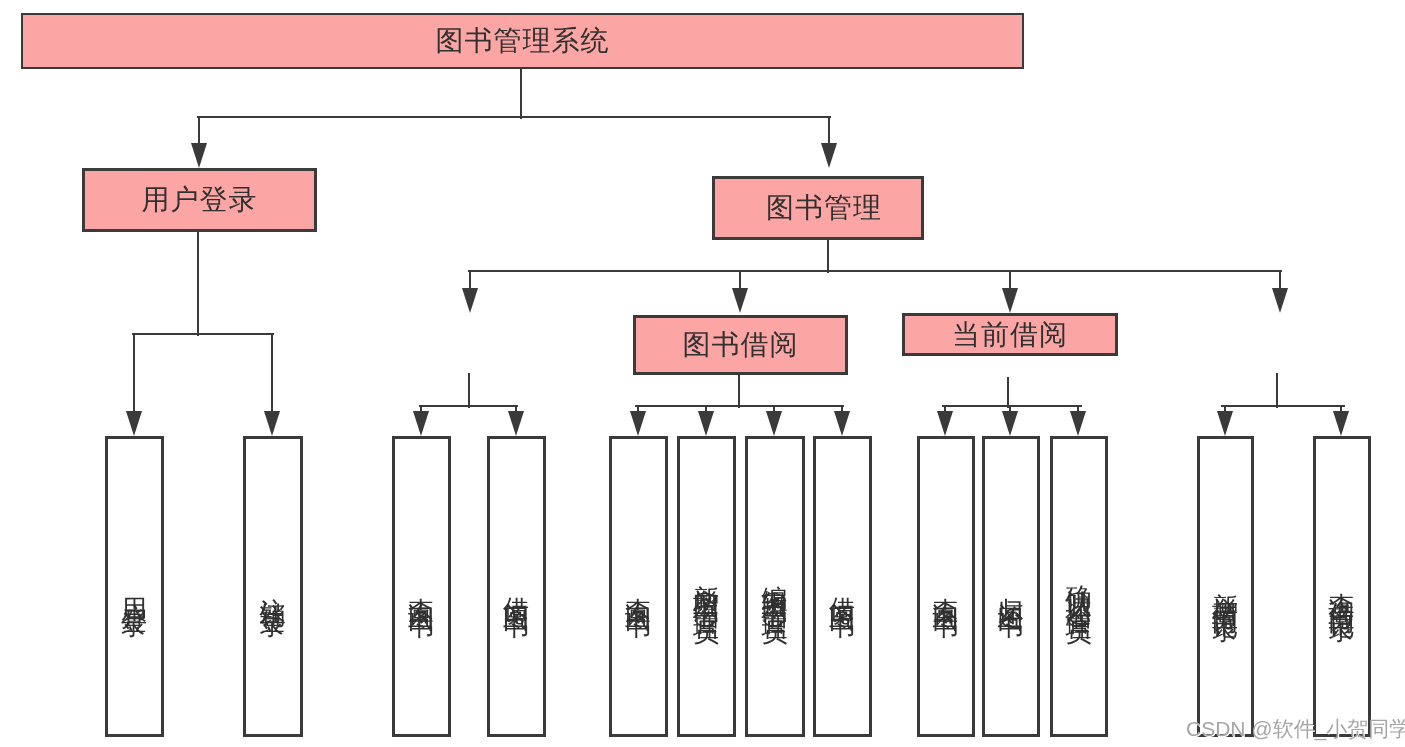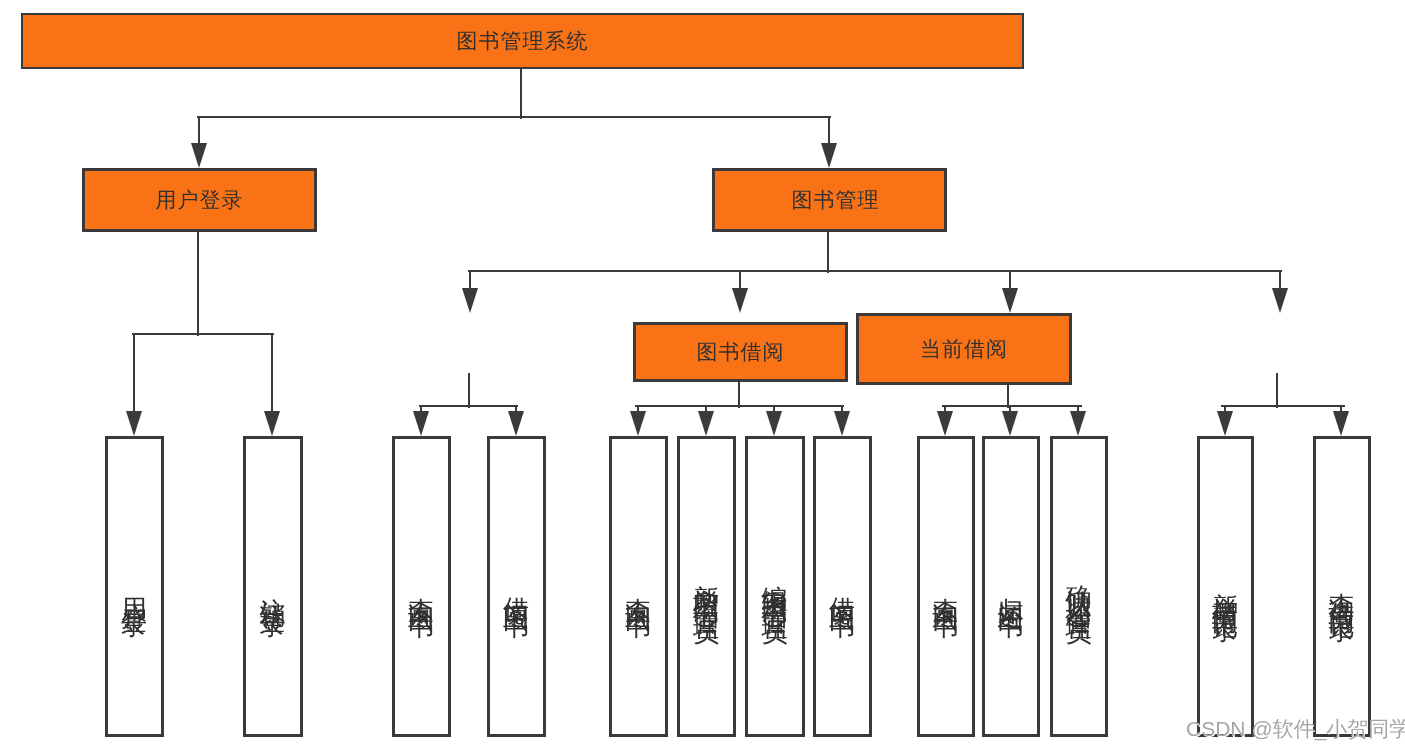--- a/index.html
+++ b/index.html
@@ -6,24 +6,24 @@
   #canvas {
     position:relative;
     width:1405px; height:747px;
     background:var(--bg,#fff);
     font-family:"Liberation Sans","DejaVu Sans",sans-serif;
     overflow:hidden;
   }
   .hbox {
     position:absolute;
     box-sizing:border-box;
-    background:#f97316;
+    background:#fca5a5;
     border:3px solid var(--line,#3a3a3a);
     display:flex; align-items:center; justify-content:center;
-    font-size:21px; color:var(--text,#303030);
+    font-size:28px; color:var(--text,#303030);
     letter-spacing:1px;
     z-index:2;
   }
   .hbox.thin { border-width:2px; }
   .vbox {
     position:absolute;
     top:436px; height:301px;
     box-sizing:border-box;
     background:#fff;
     border:3px solid var(--line,#3a3a3a);
@@ -55,28 +55,28 @@
 
 <div id="canvas" style="--line: #3a3a3a; --text: #303030; --wm: #a6a6a6; --bg: #ffffff;">
 
   <div class="hbox thin" style="left:21px; top:13px; width:1003px; height:56px;">
     <span>图书管理系统</span>
   </div>
 
   <div class="hbox" style="left:82px; top:168px; width:235px; height:64px;">
     <span>用户登录</span>
   </div>
-  <div class="hbox" style="left:712px; top:168px; width:235px; height:64px;padding-left:12px;">
+  <div class="hbox" style="left:712px; top:176px; width:212px; height:64px;padding-left:12px;">
     <span>图书管理</span>
   </div>
 
-  <div class="hbox" style="left:633px; top:322px; width:215px; height:60px;">
+  <div class="hbox" style="left:633px; top:315px; width:215px; height:60px;">
     <span>图书借阅</span>
   </div>
-  <div class="hbox" style="left:856px; top:313px; width:216px; height:72px;">
+  <div class="hbox" style="left:902px; top:313px; width:216px; height:43px;">
     <span>当前借阅</span>
   </div>
 
   <div class="vbox" style="left:105px; width:59px;">
     <span>用户登录</span>
   </div>
   <div class="vbox" style="left:243px; width:60px;">
     <span>注销登录</span>
   </div>
 

